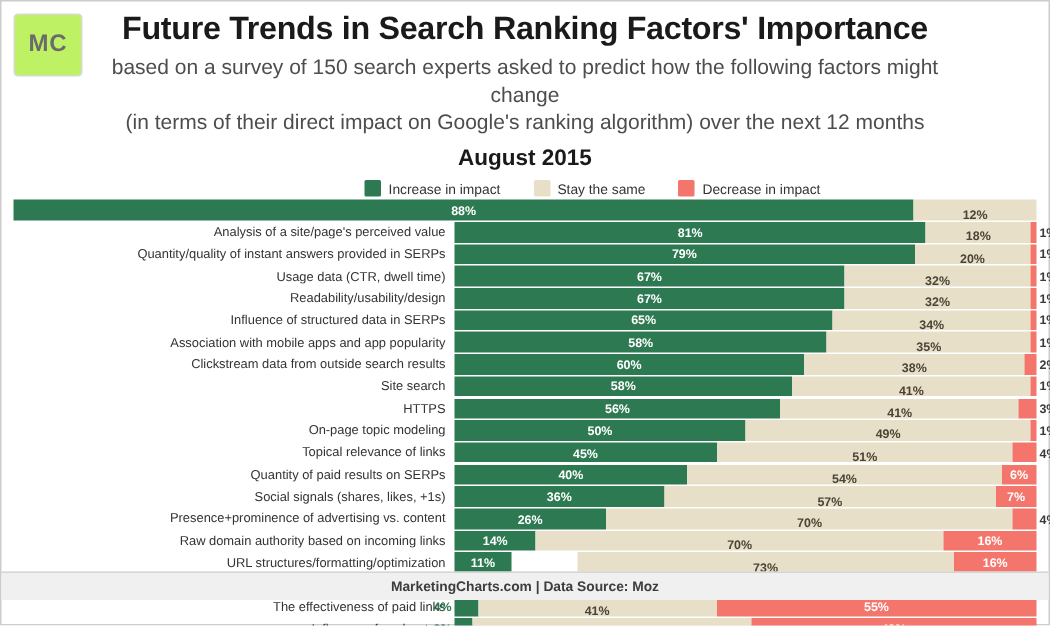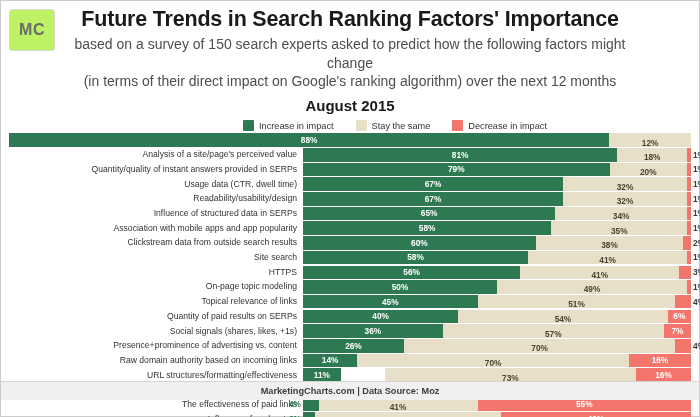--- a/index.html
+++ b/index.html
@@ -411,21 +411,21 @@
           </div>
           <div class="seg seg-same" style="width: 70%;">
             <span class="seg-label">70%</span>
           </div>
           <div class="seg seg-dec" style="width: 16%;">
             <span class="seg-label">16%</span>
           </div>
         </div>
       </div>
       <div class="row">
-        <div class="row-label">URL structures/formatting/effectiveness</div>
+        <div class="row-label">URL structures/formatting/optimization</div>
         <div class="bars">
           <div class="seg seg-inc" style="width: 11%;">
             <span class="seg-label">11%</span>
           </div>
           <div class="seg seg-same" style="width: 73%; margin-left: 44px;">
             <span class="seg-label">73%</span>
           </div>
           <div class="seg seg-dec" style="width: 16%;">
             <span class="seg-label">16%</span>
           </div>

